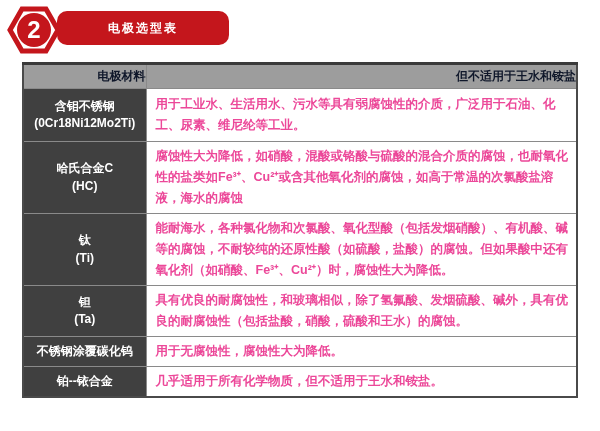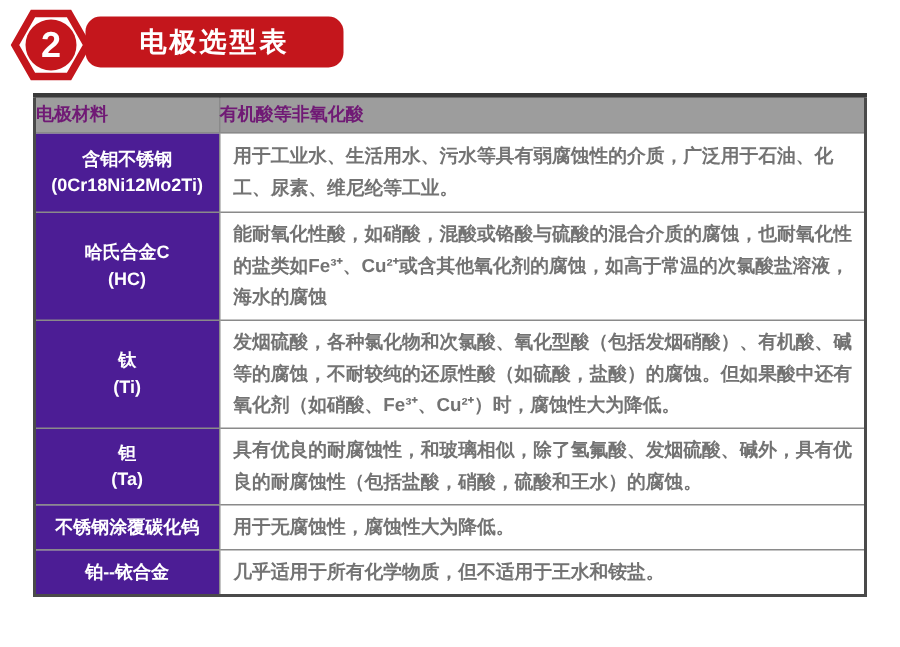--- a/index.html
+++ b/index.html
@@ -6,43 +6,43 @@
   html, body { width: 600px; height: 431px; background: #ffffff; overflow: hidden; }
   body { font-family: "Liberation Sans", sans-serif; position: relative; }
 
   
   .hdr { position: absolute; left: 0; top: 0; width: 600px; height: 58px; }
   .badge { position: absolute; left: 7px; top: 3px; width: 54px; height: 54px; }
   .title-pill {
     position: absolute; left: 57px; top: 11px; width: 172px; height: 34px;
     background: #c4161c; border-radius: 10px;
     display: flex; align-items: center; justify-content: center;
-    color: #ffffff; font-size: 18px; font-weight: bold; letter-spacing: 2px;
+    color: #ffffff; font-size: 12px; font-weight: bold; letter-spacing: 2px;
   }
 
   
   table.sel {
     position: absolute; left: 22px; top: 62px; width: 556px;
     border-collapse: collapse; table-layout: fixed;
     border: 2px solid #4a4a4a; border-top: 3px solid #3a3a3a;
   }
   table.sel col.c1 { width: 123px; }
   table.sel th, table.sel td {
     border: 1px solid #8a8a8a; vertical-align: middle;
   }
   th.colhead {
-    background: #9d9d9d; color: #701a75; font-size: 12px; font-weight: bold;
-    text-align: left; height: 25px;
+    background: #9d9d9d; color: #0f172a; font-size: 12px; font-weight: bold;
+    text-align: right; height: 25px;
   }
   td.mat {
-    background: #4c1d95; color: #ffffff; font-size: 12px; font-weight: bold;
+    background: #404040; color: #ffffff; font-size: 12px; font-weight: bold;
     text-align: center; line-height: 1.45; padding: 2px 1px;
   }
   td.desc {
-    background: #ffffff; color: #737373; font-size: 12.5px; font-weight: bold;
+    background: #ffffff; color: #ec4899; font-size: 12.5px; font-weight: bold;
     line-height: 21px; padding: 4px 6px 4px 9px; text-align: left;
   }
   tr.r1 { height: 53px; }
   tr.r2 { height: 45px; }
   tr.r3 { height: 64px; }
   tr.r4 { height: 72px; }
   tr.r5 { height: 51px; }
   tr.r6 { height: 24px; padding-left: 16px; }
   tr.r7 { height: 23px; }
 </style>
@@ -61,42 +61,42 @@
 </div>
 
 <table class="sel">
   <colgroup>
       <col class="c1">
       <col class="c2">
     </colgroup>
   <tbody>
       <tr>
     <th class="colhead">电极材料</th>
-    <th class="colhead">有机酸等非氧化酸</th>
+    <th class="colhead">但不适用于王水和铵盐</th>
   </tr>
   <tr class="r1">
     <td class="mat">
       <span>含钼不锈钢</span><br>
       <span>(0Cr18Ni12Mo2Ti)</span>
     </td>
     <td class="desc">用于工业水、生活用水、污水等具有弱腐蚀性的介质，广泛用于石油、化工、尿素、维尼纶等工业。</td>
   </tr>
   <tr class="r3">
     <td class="mat">
       <span>哈氏合金C</span><br>
       <span>(HC)</span>
     </td>
-    <td class="desc">能耐氧化性酸，如硝酸，混酸或铬酸与硫酸的混合介质的腐蚀，也耐氧化性的盐类如Fe³⁺、Cu²⁺或含其他氧化剂的腐蚀，如高于常温的次氯酸盐溶液，海水的腐蚀</td>
+    <td class="desc">腐蚀性大为降低，如硝酸，混酸或铬酸与硫酸的混合介质的腐蚀，也耐氧化性的盐类如Fe³⁺、Cu²⁺或含其他氧化剂的腐蚀，如高于常温的次氯酸盐溶液，海水的腐蚀</td>
   </tr>
   <tr class="r4">
     <td class="mat">
       <span>钛</span><br>
       <span>(Ti)</span>
     </td>
-    <td class="desc">发烟硫酸，各种氯化物和次氯酸、氧化型酸（包括发烟硝酸）、有机酸、碱等的腐蚀，不耐较纯的还原性酸（如硫酸，盐酸）的腐蚀。但如果酸中还有氧化剂（如硝酸、Fe³⁺、Cu²⁺）时，腐蚀性大为降低。</td>
+    <td class="desc">能耐海水，各种氯化物和次氯酸、氧化型酸（包括发烟硝酸）、有机酸、碱等的腐蚀，不耐较纯的还原性酸（如硫酸，盐酸）的腐蚀。但如果酸中还有氧化剂（如硝酸、Fe³⁺、Cu²⁺）时，腐蚀性大为降低。</td>
   </tr>
   <tr class="r5">
     <td class="mat">
       <span>钽</span><br>
       <span>(Ta)</span>
     </td>
     <td class="desc">具有优良的耐腐蚀性，和玻璃相似，除了氢氟酸、发烟硫酸、碱外，具有优良的耐腐蚀性（包括盐酸，硝酸，硫酸和王水）的腐蚀。</td>
   </tr>
   <tr class="r6">
     <td class="mat">

